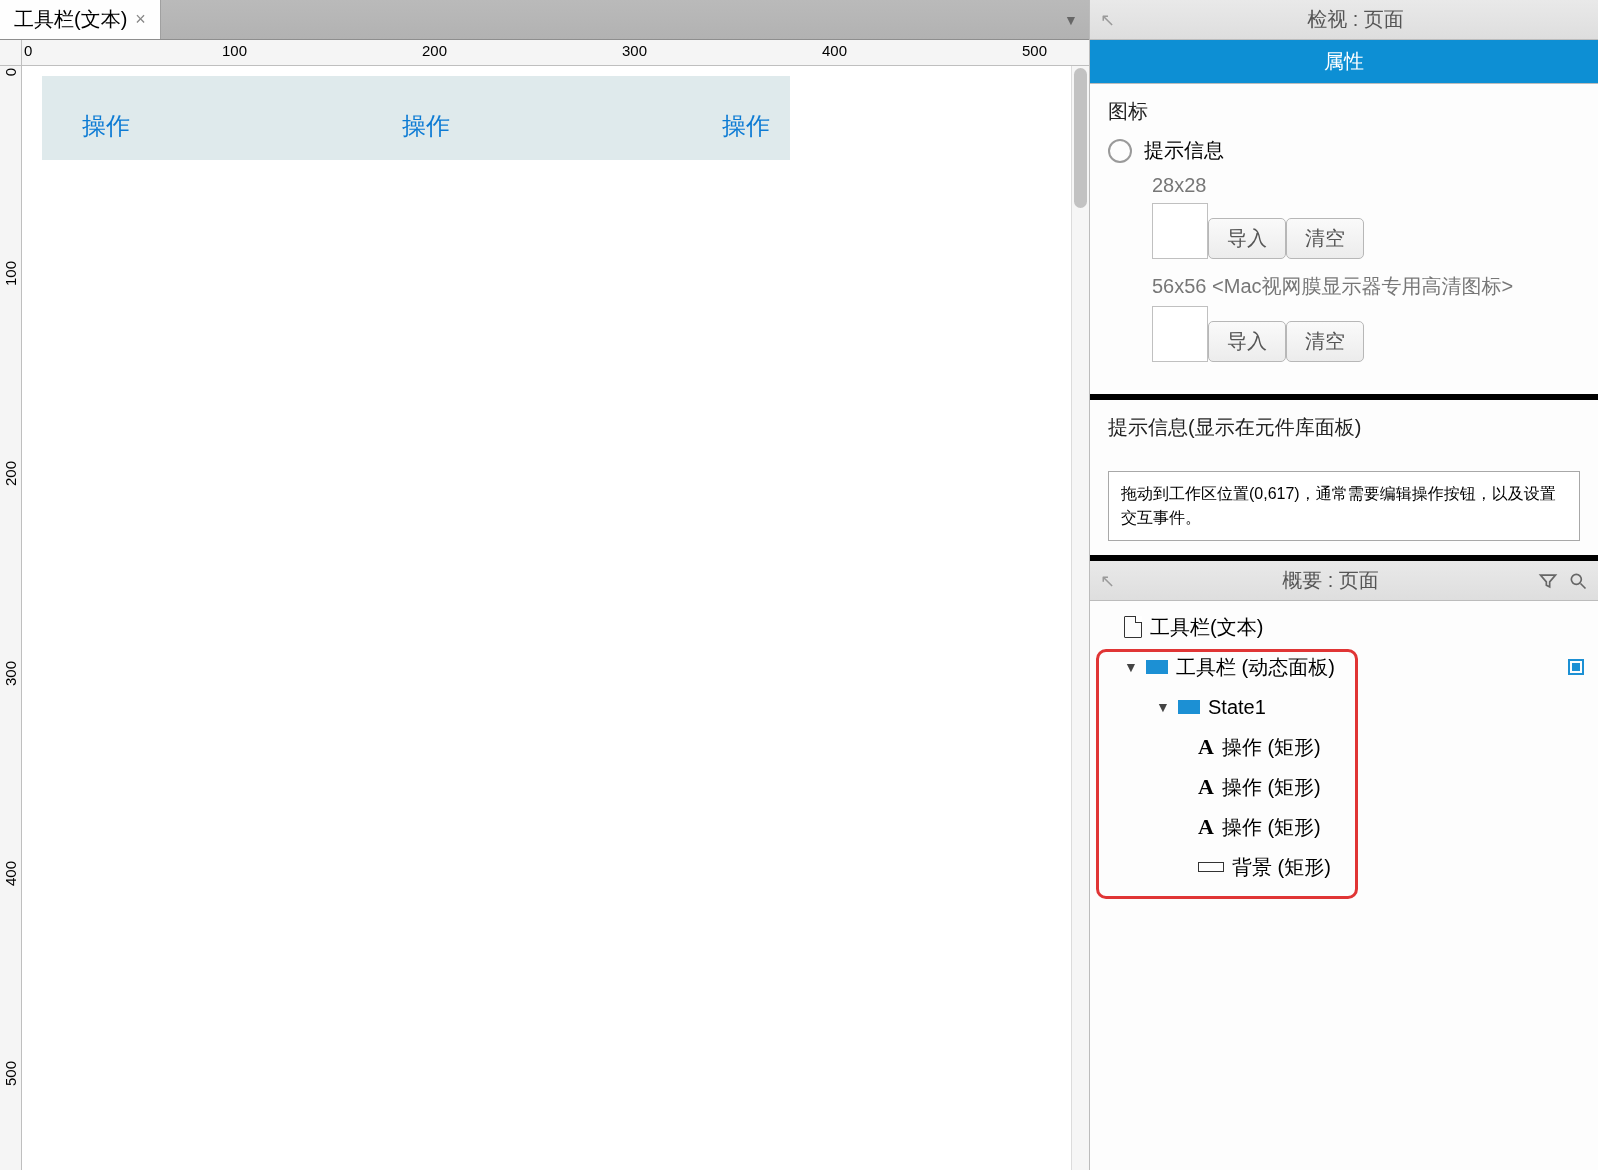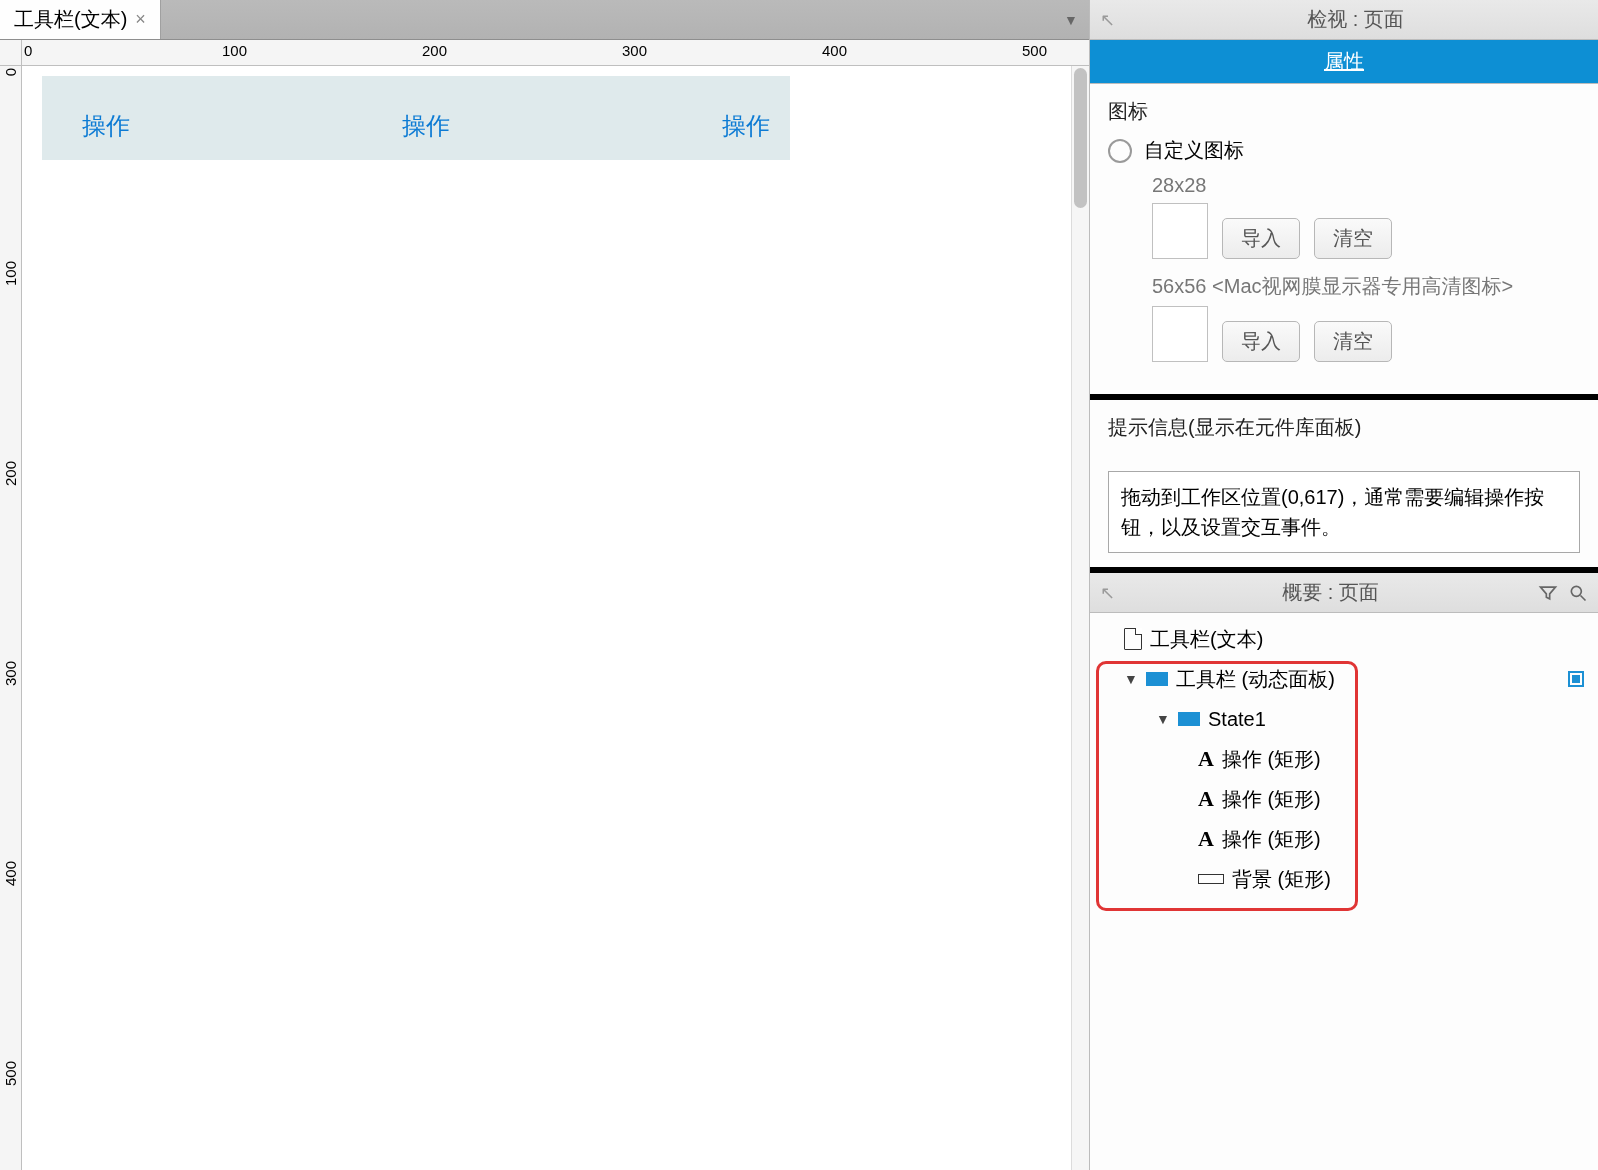--- a/index.html
+++ b/index.html
@@ -32,39 +32,39 @@
 
 
 .side { width: 509px; display: flex; flex-direction: column; border-left: 1px solid #bcbcbc; background: #ececec; }
 
 .panel-header { height: 40px; background: linear-gradient(#e9e9e9,#dedede); border-bottom: 1px solid #bcbcbc; display: flex; align-items: center; padding: 0 10px; font-size: 20px; color: #555; }
 .panel-header .arrow { color: #9a9a9a; font-size: 18px; margin-right: 8px; }
 .panel-header .title { flex: 1; text-align: center; }
 .panel-header .icons { display: flex; gap: 10px; color: #777; }
 
 .tabs2 { height: 44px; display: flex; border-bottom: 1px solid #bcbcbc; }
-.tabs2 .t { flex: 1; display: flex; align-items: center; justify-content: center; font-size: 20px; background: #e4e4e4; color: #333; border-right: 1px solid #bcbcbc; text-decoration: underline; }
+.tabs2 .t { flex: 1; display: flex; align-items: center; justify-content: center; font-size: 20px; background: #e4e4e4; color: #333; border-right: 1px solid #bcbcbc; }
 .tabs2 .t:last-child { border-right: none; }
 .tabs2 .t.active { background: #0d8fd4; color: #fff; }
 
 .panel-body { flex: 0 0 auto; background: #fdfdfd; border-bottom: 6px solid #000000; }
 .section { padding: 14px 18px 18px; }
 .section h4 { font-size: 20px; font-weight: 400; margin-bottom: 12px; color: #222; }
 .radio-row { display: flex; align-items: center; gap: 12px; margin-bottom: 10px; font-size: 20px; }
 .radio { width: 24px; height: 24px; border: 2px solid #9a9a9a; border-radius: 50%; display: inline-flex; align-items: center; justify-content: center; }
 .radio.checked { border-color: #0d8fd4; }
 .radio.checked::after { content: ""; width: 12px; height: 12px; background: #0d8fd4; border-radius: 50%; }
 
 .icon-block { padding-left: 44px; margin-bottom: 14px; }
 .icon-block .sz { font-size: 20px; color: #777; margin-bottom: 6px; }
-.icon-block .row { display: flex; align-items: flex-end; gap: 14px; }
+.icon-block .row { display: flex; align-items: flex-end; }
 .swatch { width: 56px; height: 56px; border: 1px solid #c0c0c0; background: #fff; }
 .btn { padding: 6px 18px; font-size: 20px; background: linear-gradient(#fafafa,#ececec); border: 1px solid #b7b7b7; border-radius: 5px; color: #555; }
 
-.hint-box { margin: 14px 18px; border: 1px solid #a8a8a8; padding: 10px 12px; font-size: 20px; line-height: 1.5; background: #fff; }
+.hint-box { margin: 14px 18px; border: 1px solid #a8a8a8; padding: 10px 12px; font-size: 16px; line-height: 1.5; background: #fff; }
 
 .adapt-row { display: flex; align-items: center; padding: 14px 18px; font-size: 20px; background: #fdfdfd; }
 .adapt-row .sp { flex: 1; }
 .chk { width: 22px; height: 22px; border: 1px solid #999; border-radius: 4px; background: #fff; margin-right: 8px; }
 .preset-icon { width: 24px; height: 18px; background: #1c90d4; margin-left: 12px; position: relative; }
 .preset-icon::after { content: ""; position: absolute; left: 3px; top: 3px; width: 10px; height: 8px; background: #fff; }
 
 
 .outline { flex: 1; display: flex; flex-direction: column; min-height: 0; }
 .outline-list { flex: 1; overflow: auto; background: #fdfdfd; padding: 6px 8px 12px; font-size: 20px; position: relative; }
@@ -145,21 +145,21 @@
 
   <div class="tabs2">
     <div class="t active">属性</div>
   </div>
 
   <div class="panel-body">
     <div class="section">
       <h4>图标</h4>
       <div class="radio-row">
         <span class="radio"></span>
-        <span>自定义图标</span>
+        <span>提示信息</span>
       </div>
 
       <div class="icon-block">
         <div class="sz">28x28</div>
         <div class="row">
           <div class="swatch"></div>
           <button class="btn">导入</button>
           <button class="btn">清空</button>
         </div>
       </div>

